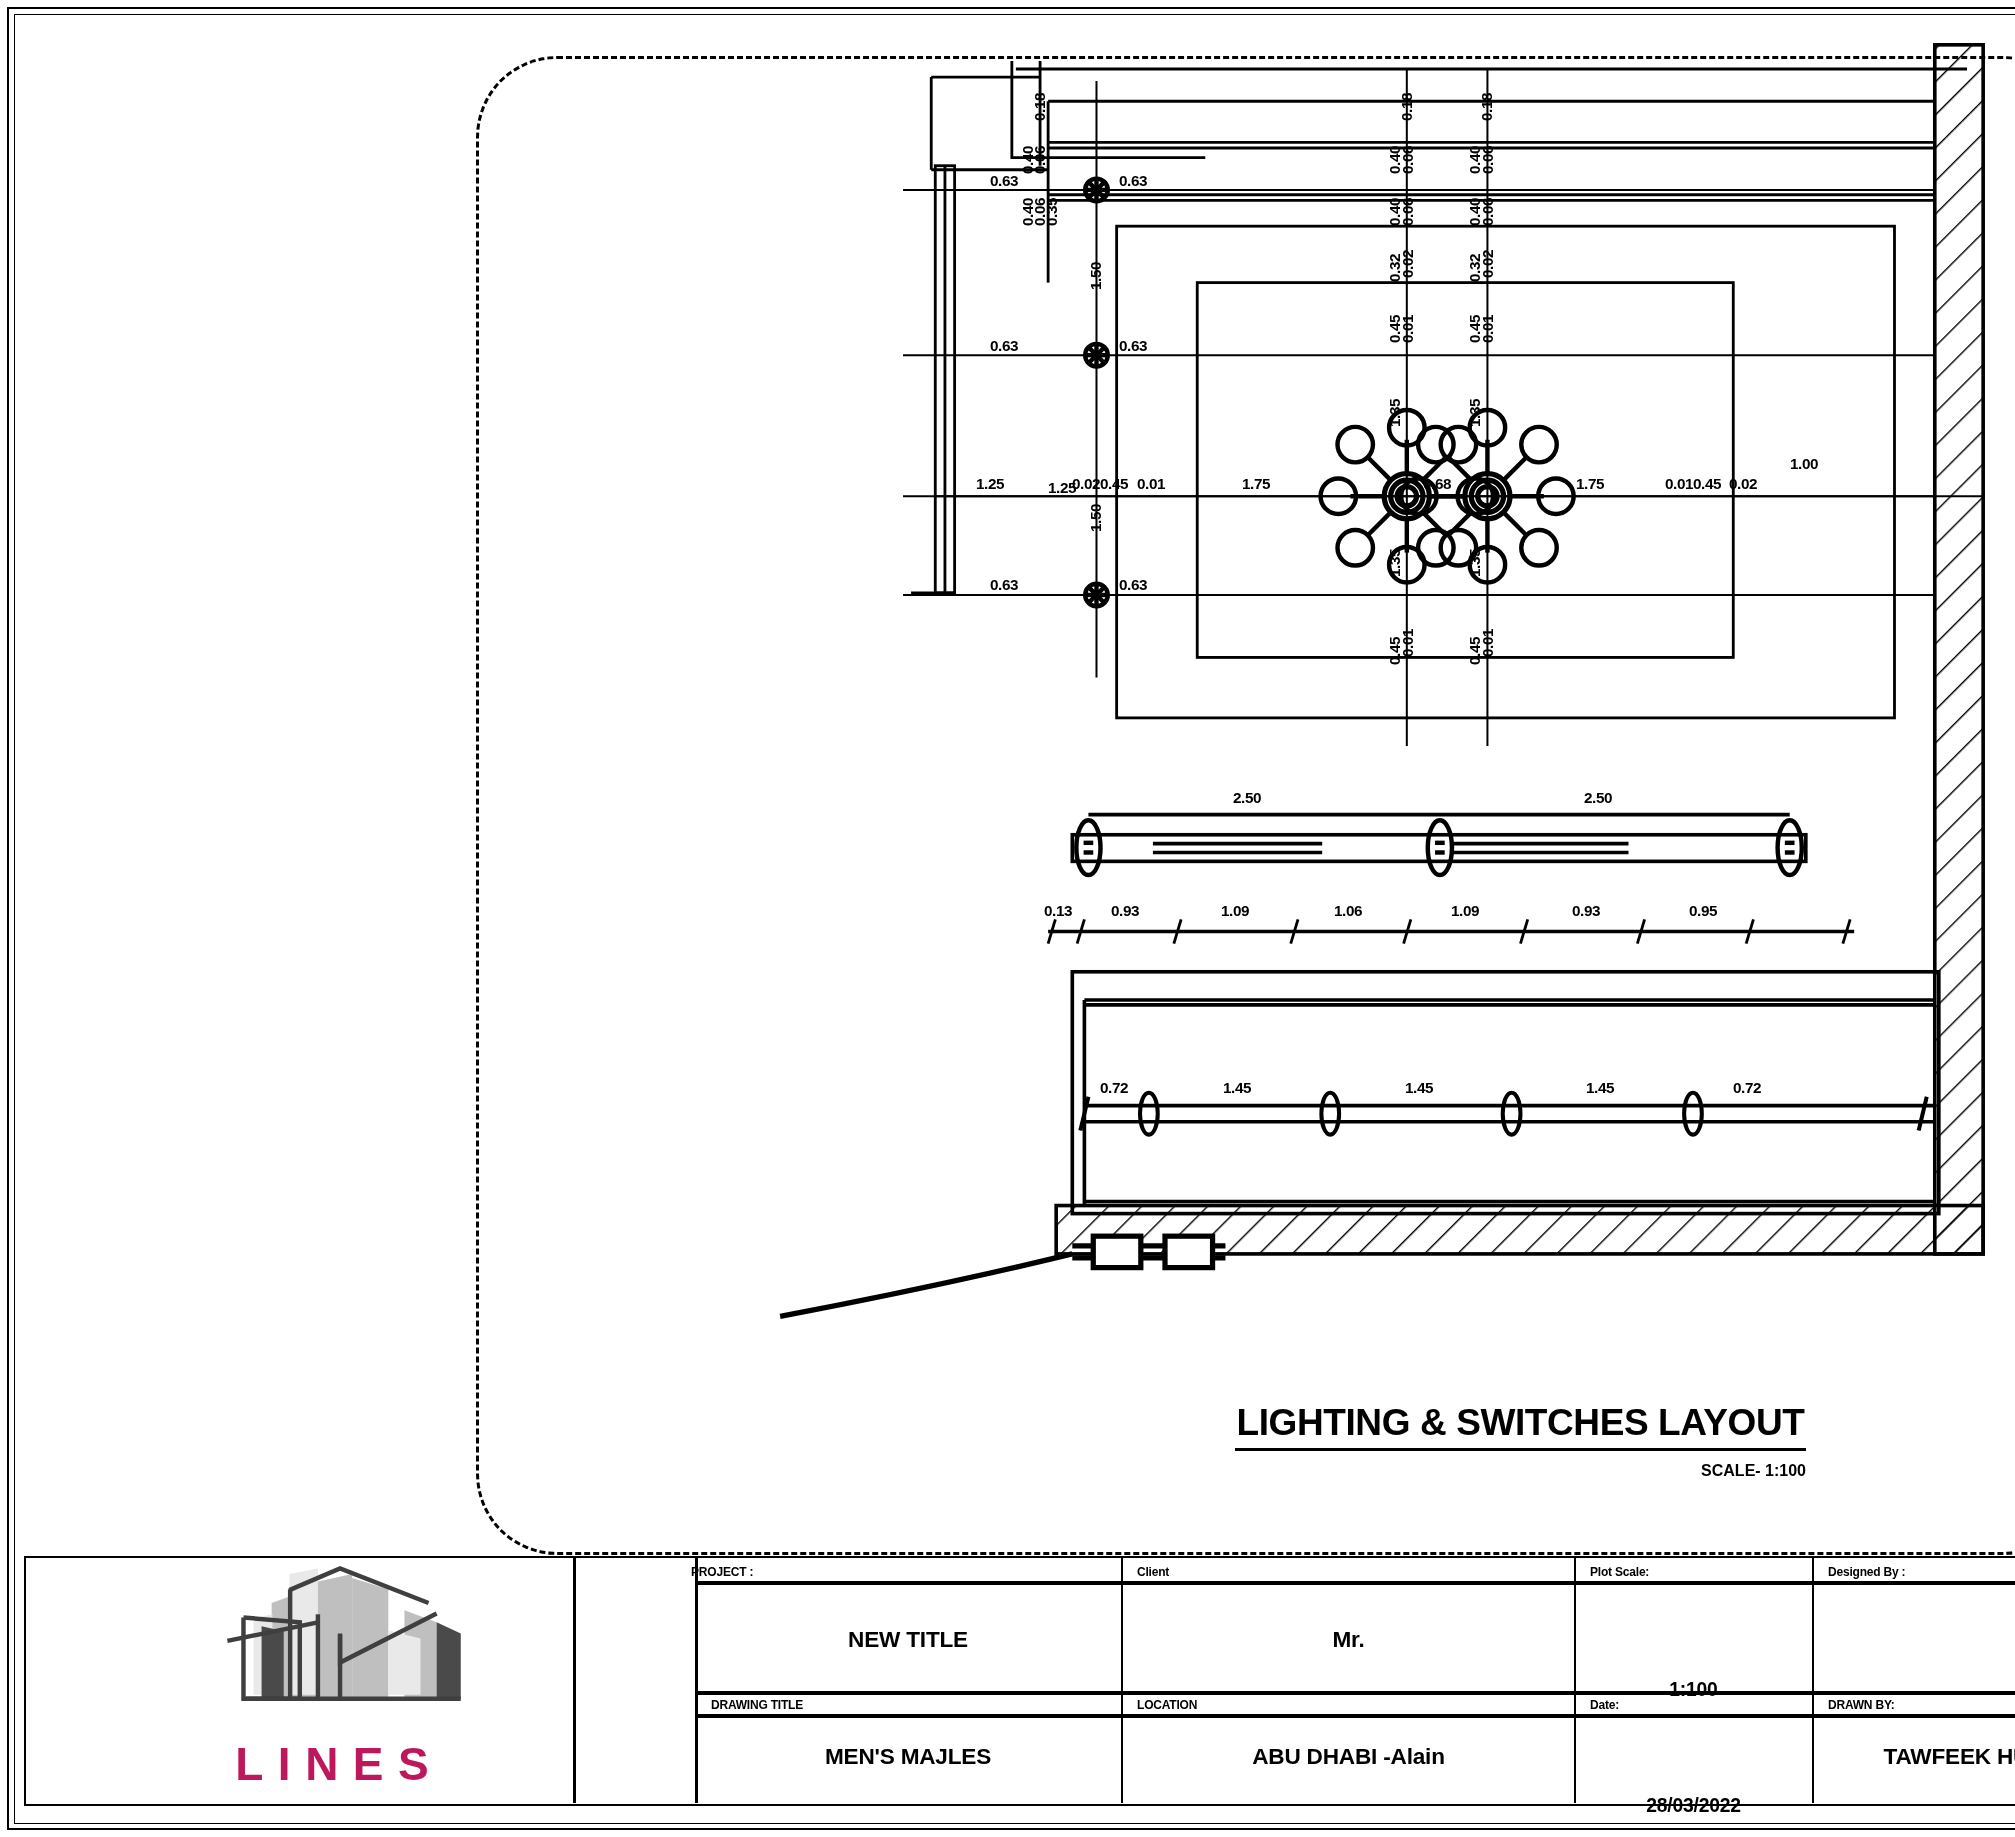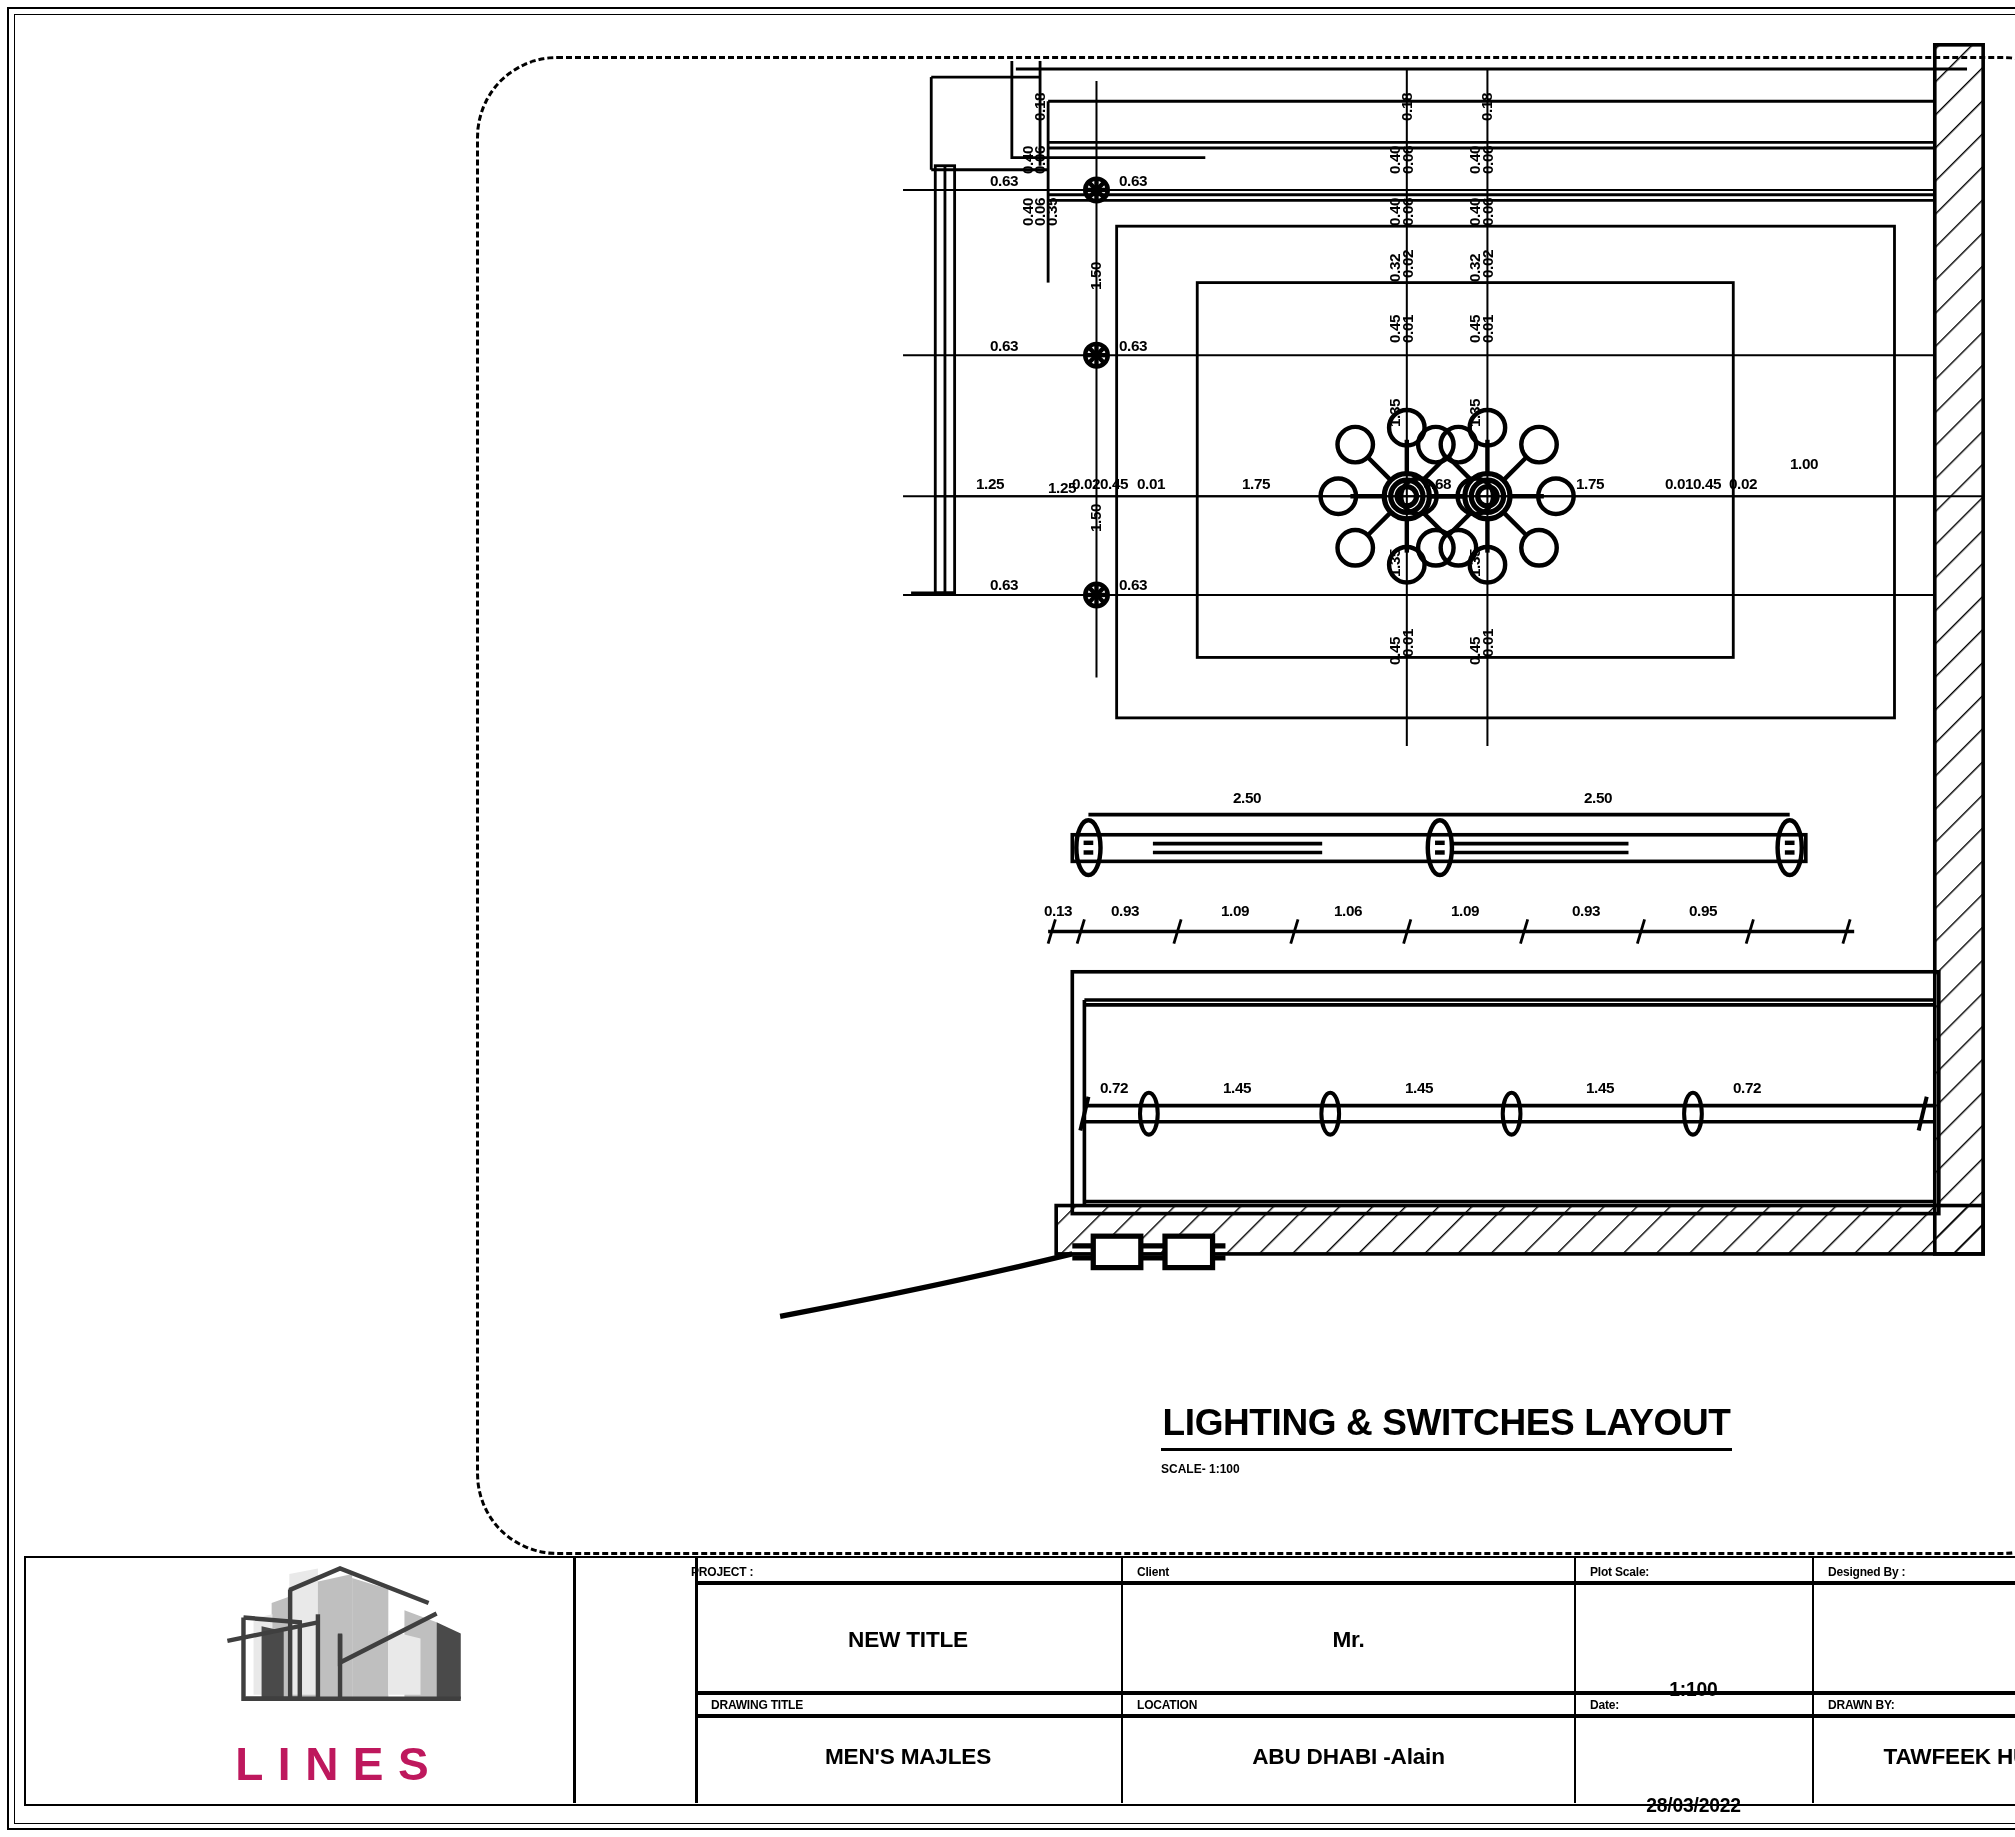--- a/index.html
+++ b/index.html
@@ -17,24 +17,24 @@
   
   .plan{position:absolute;left:766px;top:93px;width:1330px;height:1282px;}
   svg.planvec{position:absolute;left:0;top:0;width:1330px;height:1282px;overflow:visible;}
 
   
   .dim{position:absolute;font-size:15.3px;font-weight:bold;font-family:"Liberation Sans",sans-serif;
        white-space:nowrap;line-height:1;letter-spacing:-0.4px;}
   .dimv{transform-origin:0 0;transform:rotate(-90deg);}
 
   
-  .dwgtitle{position:absolute;left:1161px;top:1402px;width:645px;text-align:left;}
+  .dwgtitle{position:absolute;left:1161px;top:1402px;width:645px;text-align:right;}
   .dwgtitle .t{font-size:37px;font-weight:bold;letter-spacing:-0.4px;display:inline-block;
       border-bottom:3.6px solid #000;padding:0 1.6px 4px 1.6px;}
-  .dwgtitle .s{margin-top:11.3px;font-size:12px;font-weight:bold;letter-spacing:0px;}
+  .dwgtitle .s{margin-top:11.3px;font-size:16px;font-weight:bold;letter-spacing:0px;}
 
   
   .tb{position:absolute;left:24px;top:1556px;width:2551px;height:250px;border:2.4px solid #000;box-sizing:border-box;background:#fff;}
   .tb .cellline{position:absolute;background:#000;}
   .tb-logo{position:absolute;left:44px;top:5.6px;width:524px;height:230px;display:flex;flex-direction:column;
       align-items:center;justify-content:center;}
   .tb-logo svg{width:306px;height:169px;}
   .logo-word{font-size:46px;font-weight:bold;letter-spacing:14.5px;color:#be185d;margin-top:2.4px;padding-left:14.5px;}
 
   .lbl{position:absolute;font-size:12px;font-weight:bold;letter-spacing:-0.2px;}

